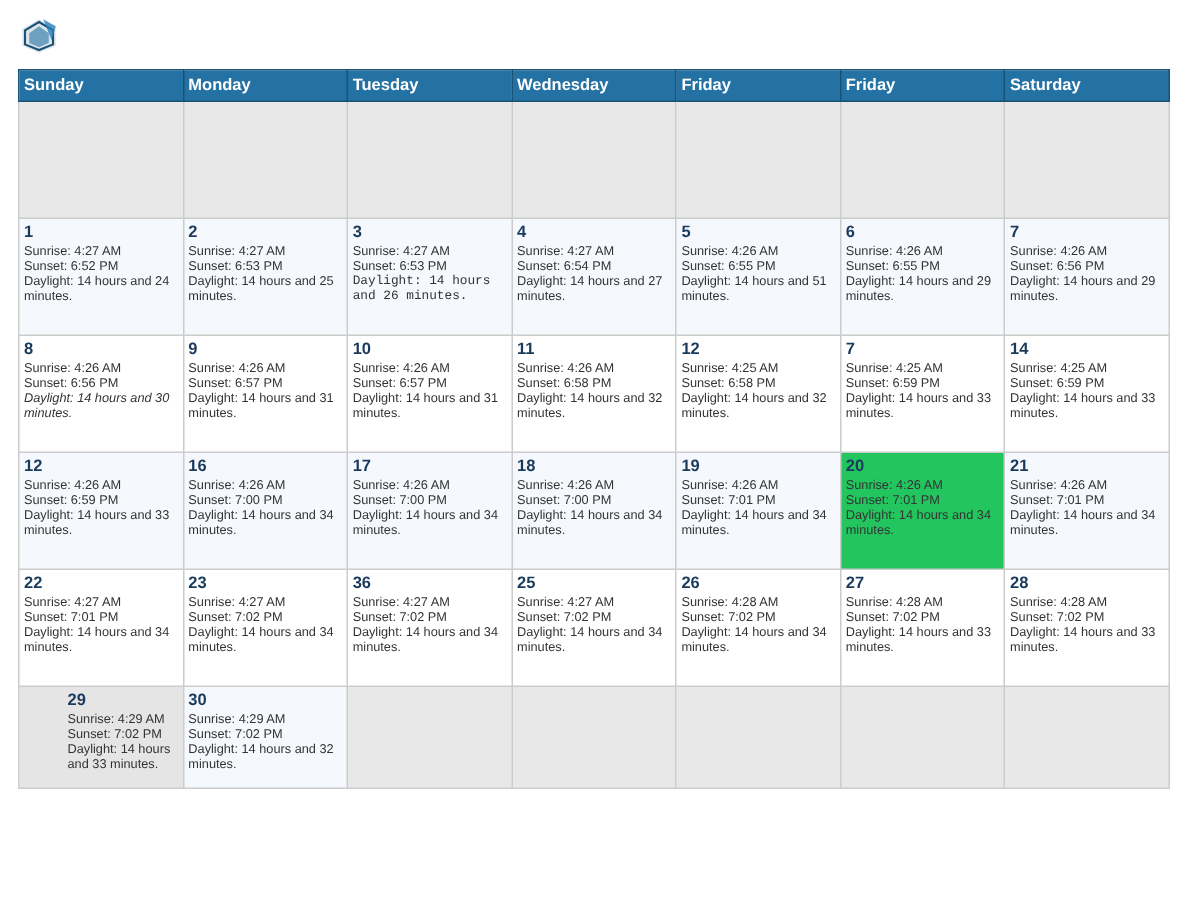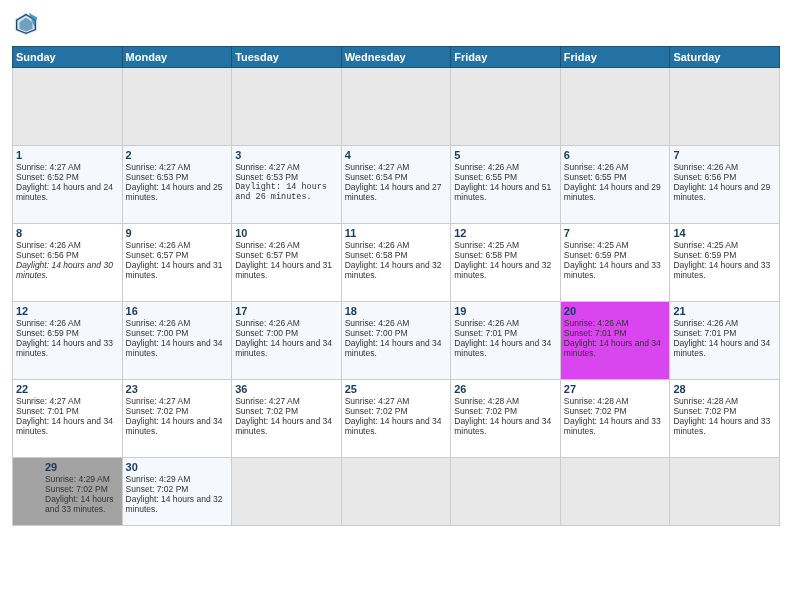--- a/index.html
+++ b/index.html
@@ -253,21 +253,21 @@
             <span style="display: block;">Sunrise: 4:26 AM</span>
             <span style="display: block;">Sunset: 7:00 PM</span>
             <span style="display: block;">Daylight: 14 hours and 34 minutes.</span>
           </td>
           <td style="background: rgb(245, 248, 252);">
             <span class="day-num">19</span>
             <span style="display: block;">Sunrise: 4:26 AM</span>
             <span style="display: block;">Sunset: 7:01 PM</span>
             <span style="display: block;">Daylight: 14 hours and 34 minutes.</span>
           </td>
-          <td style="background: #d946ef;">
+          <td style="background: #22c55e;">
             <span class="day-num">20</span>
             <span style="display: block;">Sunrise: 4:26 AM</span>
             <span style="display: block;">Sunset: 7:01 PM</span>
             <span style="display: block;">Daylight: 14 hours and 34 minutes.</span>
           </td>
           <td style="background: rgb(245, 248, 252);">
             <span class="day-num">21</span>
             <span style="display: block;">Sunrise: 4:26 AM</span>
             <span style="display: block;">Sunset: 7:01 PM</span>
             <span style="display: block;">Daylight: 14 hours and 34 minutes.</span>
@@ -311,21 +311,21 @@
             <span style="display: block;">Daylight: 14 hours and 33 minutes.</span>
           </td>
           <td>
             <span class="day-num">28</span>
             <span style="display: block;">Sunrise: 4:28 AM</span>
             <span style="display: block;">Sunset: 7:02 PM</span>
             <span style="display: block;">Daylight: 14 hours and 33 minutes.</span>
           </td>
         </tr>
         <tr class="last-row">
-          <td style="background: #a3a3a3; padding-left: 32px;">
+          <td style="background: #e5e5e5; padding-left: 32px;">
             <span class="day-num">29</span>
             <span style="display: block;">Sunrise: 4:29 AM</span>
             <span style="display: block;">Sunset: 7:02 PM</span>
             <span style="display: block;">Daylight: 14 hours and 33 minutes.</span>
           </td>
           <td style="background: rgb(245, 248, 252);">
             <span class="day-num">30</span>
             <span style="display: block;">Sunrise: 4:29 AM</span>
             <span style="display: block;">Sunset: 7:02 PM</span>
             <span style="display: block;">Daylight: 14 hours and 32 minutes.</span>

